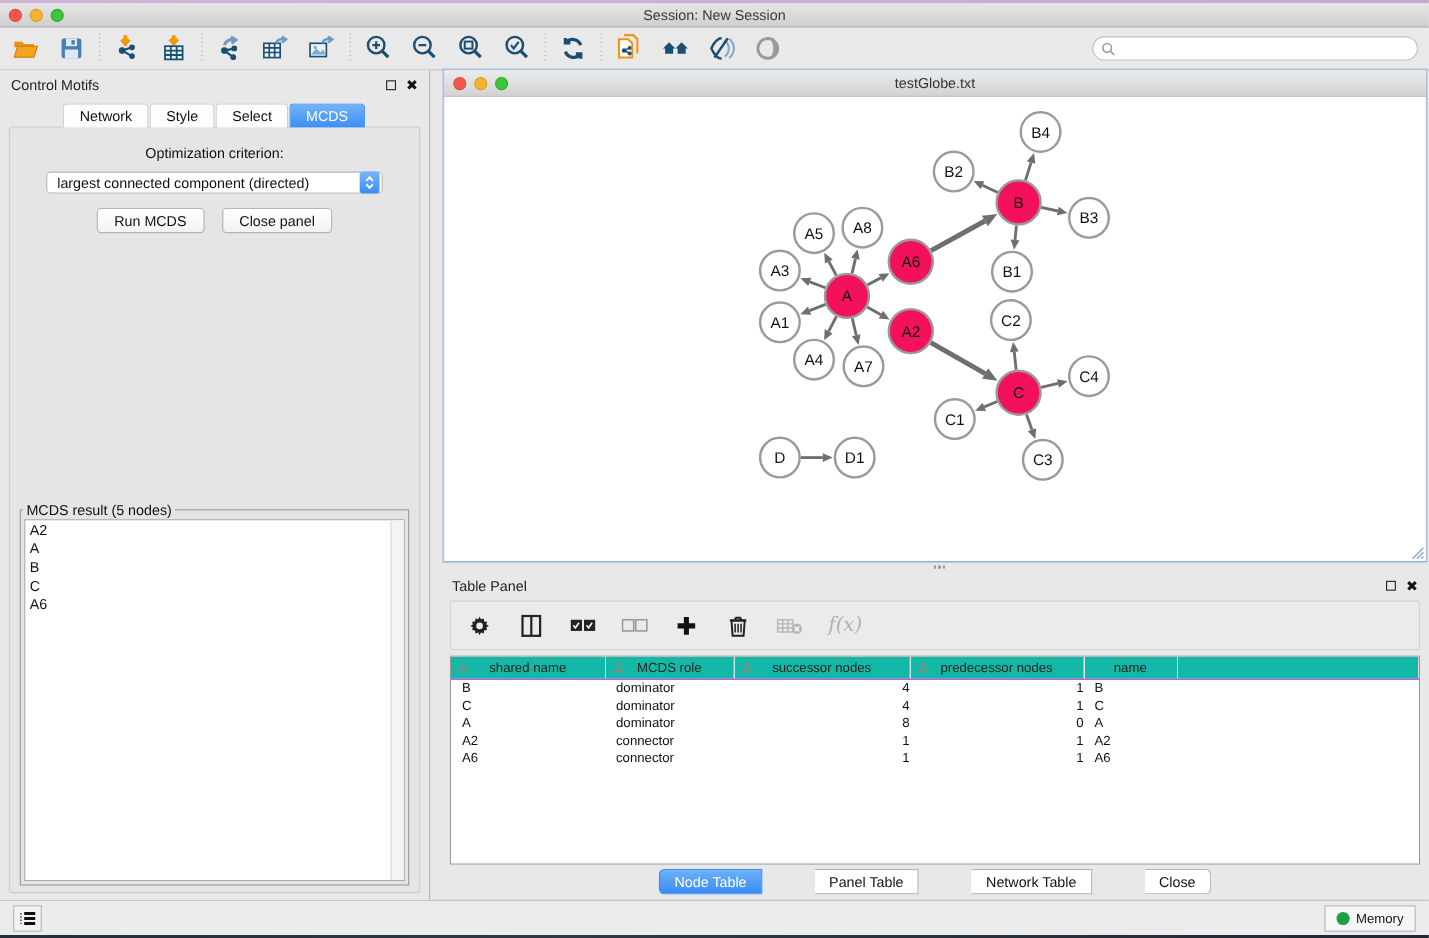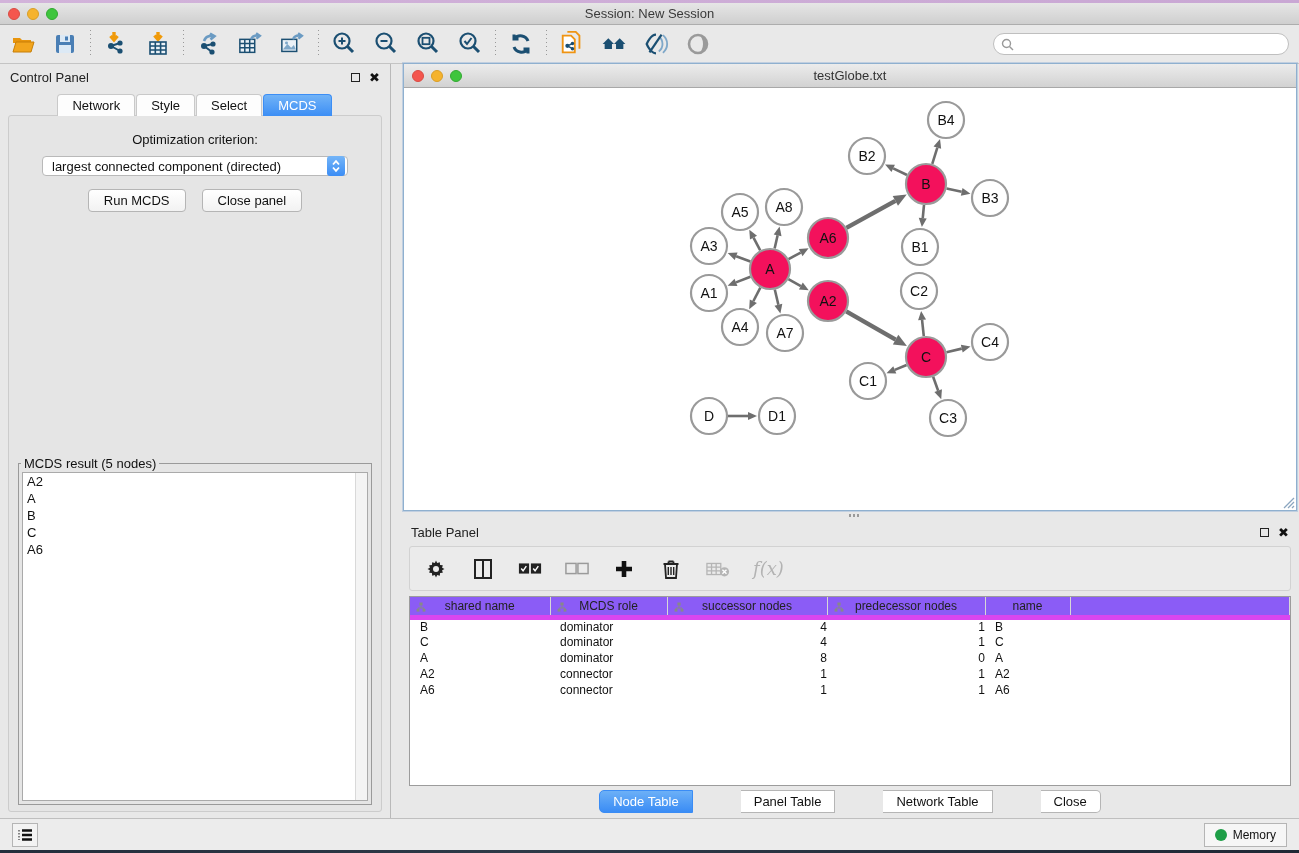--- a/index.html
+++ b/index.html
@@ -81,21 +81,21 @@
   .tp-head { height:24px; display:flex; align-items:center; padding:0 8px; }
   .tp-head .pt { font-size:13px; color:#222; }
   .tp-head .winbtns { margin-left:auto; display:flex; gap:9px; align-items:center; }
   .tp-toolbar { height:45px; background:#ebebeb; border:1px solid #d2d2d2; border-radius:3px;
     margin:2px 6px 0 6px; display:flex; align-items:center; padding-left:14px; gap:23px; }
   .tp-toolbar .tb-btn { width:24px; height:24px; }
   .fx { font-family:"DejaVu Serif","Liberation Serif",serif; font-style:italic; font-size:18px; color:#b3b3b3; }
 
   .tp-table-wrap { flex:1; margin:5px 6px 0 6px; background:#fff; border:1px solid #9c9c9c; overflow:hidden; }
   table.datatable { border-collapse:collapse; width:100%; table-layout:fixed; }
-  table.datatable th { height:20px; background:#8b5cf6; border-bottom:5px solid #d946ef; border-right:1px solid #d7d7d7;
+  table.datatable th { height:20px; background:#14b8a6; border-bottom:1px solid #d946ef; border-right:1px solid #d7d7d7;
     font-weight:normal; font-size:12px; color:#222; position:relative; text-align:center; }
   table.datatable th .hicon { position:absolute; left:6px; top:5px; }
   table.datatable td { font-size:12px; color:#111; height:16px; padding:0 0 0 10px; white-space:nowrap; }
   td.num { text-align:right; padding-right:32px; }
   td.num2 { text-align:right; padding-right:12px; }
   td.namecol { padding-left:14px; }
 
   .tp-tabs { height:24px; display:flex; justify-content:center; align-items:center; margin-top:3px;gap:48px; }
   .seg { font-size:13px; padding:3px 13px; background:#fff; border:1px solid #b5b5b5; border-left:none; color:#111; cursor:pointer; }
   .seg:first-child { border-left:1px solid #b5b5b5; border-radius:5px 0 0 5px; }
@@ -270,21 +270,21 @@
         <path d="M8.5 8.5 L12 12" stroke="#9a9a9a" stroke-width="1.4"></path>
       </svg>
     <input type="text" placeholder="" style="">
   </div>
 </div>
 
 <div class="main">
 
   <div class="control-panel">
     <div class="panel-head">
-      <span class="pt">Control Panel</span>
+      <span class="pt">Control Motifs</span>
       <span class="winbtns">
         <span class="float-glyph"></span>
         <span class="close-glyph">✖</span>
       </span>
     </div>
     <div class="cp-tabs" id="cp-tabs">
         <span class="cp-tab">Network</span>
         <span class="cp-tab">Style</span>
         <span class="cp-tab">Select</span>
         <span class="cp-tab selected">MCDS</span>

